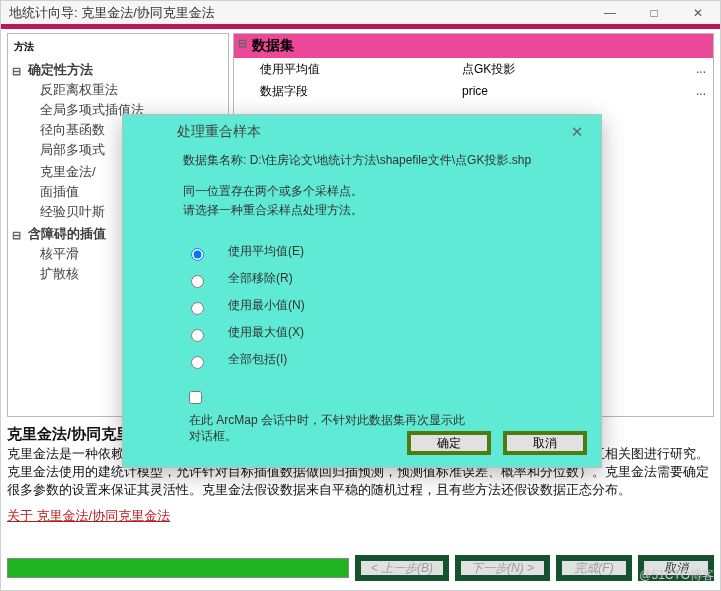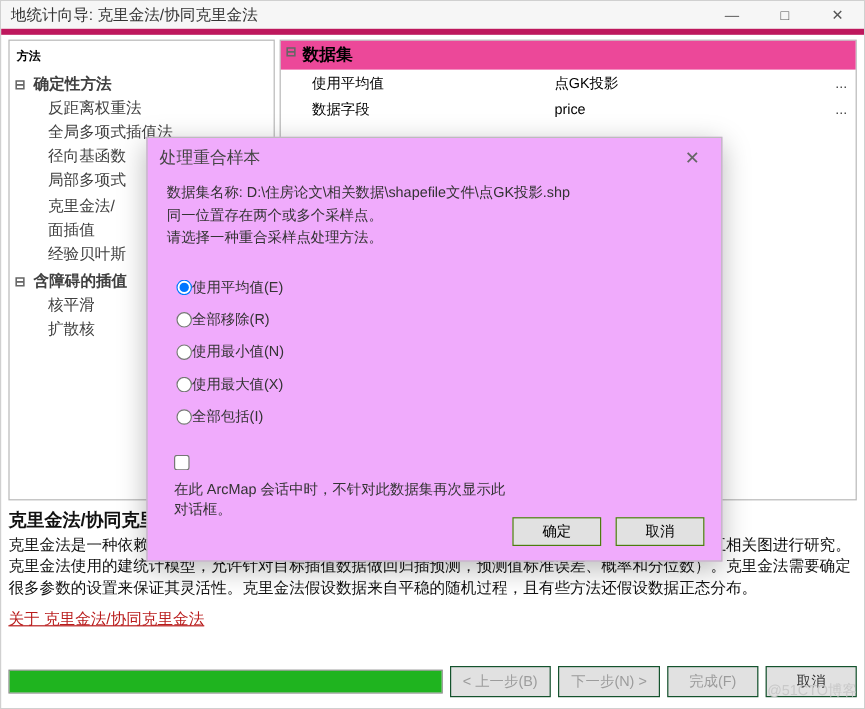--- a/index.html
+++ b/index.html
@@ -97,52 +97,53 @@
     flex:1;
     height:20px;
     border:1px solid #8a8a8a;
     background:#fff;
     display:flex;
     align-items:stretch;
   }
   .progress .bar { width:100%; background:#1fb41f; }
   .btn {
     height:26px; min-width:76px; padding:0 10px;
-    border:1px solid #14532d; background:#e1e1e1;
+    border:6px solid #14532d; background:#e1e1e1;
     font-size:12px; color:#333;
-    display:inline-flex; align-items:center; justify-content:center;
+    display:inline-flex; align-items:center; justify-content:center;font-style:italic;
   }
   .btn.disabled { color:#9c9c9c; }
   .watermark { color:#c9c9c9; font-size:12px; position:absolute; right:6px; bottom:6px; }
 
   
   .modal {
     position:absolute; left:122px; top:114px;
     width:480px; height:354px;
-    background:#f0abfc;
+    background:#5eead4;
     border:1px solid #bcbcbc;
     box-shadow: 0 6px 22px rgba(0,0,0,0.28);
+    padding-left: 44px;
   }
   .modal .mtitle {
     height:34px; display:flex; align-items:center;
     padding:0 10px; color:#444; font-size:14px;
   }
   .modal .mtitle .t { flex:1; }
   .modal .mtitle .x { width:28px; text-align:center; color:#666; font-size:15px; }
   .modal .body { padding:0 16px; color:#333; font-size:12px; line-height:19px; }
   .modal .path { margin-top:2px; }
-  .modal .msg1 { }
+  .modal .msg1 { margin-top:12px; }
   .modal .radios { margin-top:22px; margin-left:8px; display:flex; flex-direction:column; gap:8px; }
-  .modal .radios label { display:flex; align-items:center; gap:0; }
+  .modal .radios label { display:flex; align-items:flex-end; gap:24px; }
   .modal .chkrow { margin-top:22px; margin-left:6px; display:flex; align-items:flex-start; gap:8px; max-width:280px;flex-direction:column; }
   .modal .chkrow .txt { line-height:16px; }
   .modal .mbtns { position:absolute; right:14px; bottom:12px; display:flex; gap:12px; }
   .modal .mbtn {
-    width:74px; height:24px;
-    border:1px solid #4d7c0f; background:#e1e1e1;
+    width:84px; height:24px;
+    border:4px solid #4d7c0f; background:#e1e1e1;
     font-size:12px;
     display:inline-flex; align-items:center; justify-content:center;
   }
   input[type=radio], input[type=checkbox] { margin:0; }
 </style>
 </head>
 <body>
 
 <div class="win">
   <div class="titlebar">
@@ -217,21 +218,21 @@
   <div class="watermark">@51CTO博客</div>
 </div>
 
 <div class="modal">
   <div class="mtitle">
     <div class="t">处理重合样本</div>
     <div class="x">✕</div>
   </div>
   <div class="body">
     <div class="path">
-      <span>数据集名称: </span><span>D:\住房论文\相关数据\shapefile文件\点GK投影.shp</span>
+      <span>数据集名称: </span><span>D:\住房论文\地统计方法\shapefile文件\点GK投影.shp</span>
     </div>
     <div class="msg1">同一位置存在两个或多个采样点。</div>
     <div>请选择一种重合采样点处理方法。</div>
 
     <div class="radios">
       <label>
           <input type="radio" name="r" checked="" style="">
           <span>使用平均值(E)</span>
         </label>
       <label>

